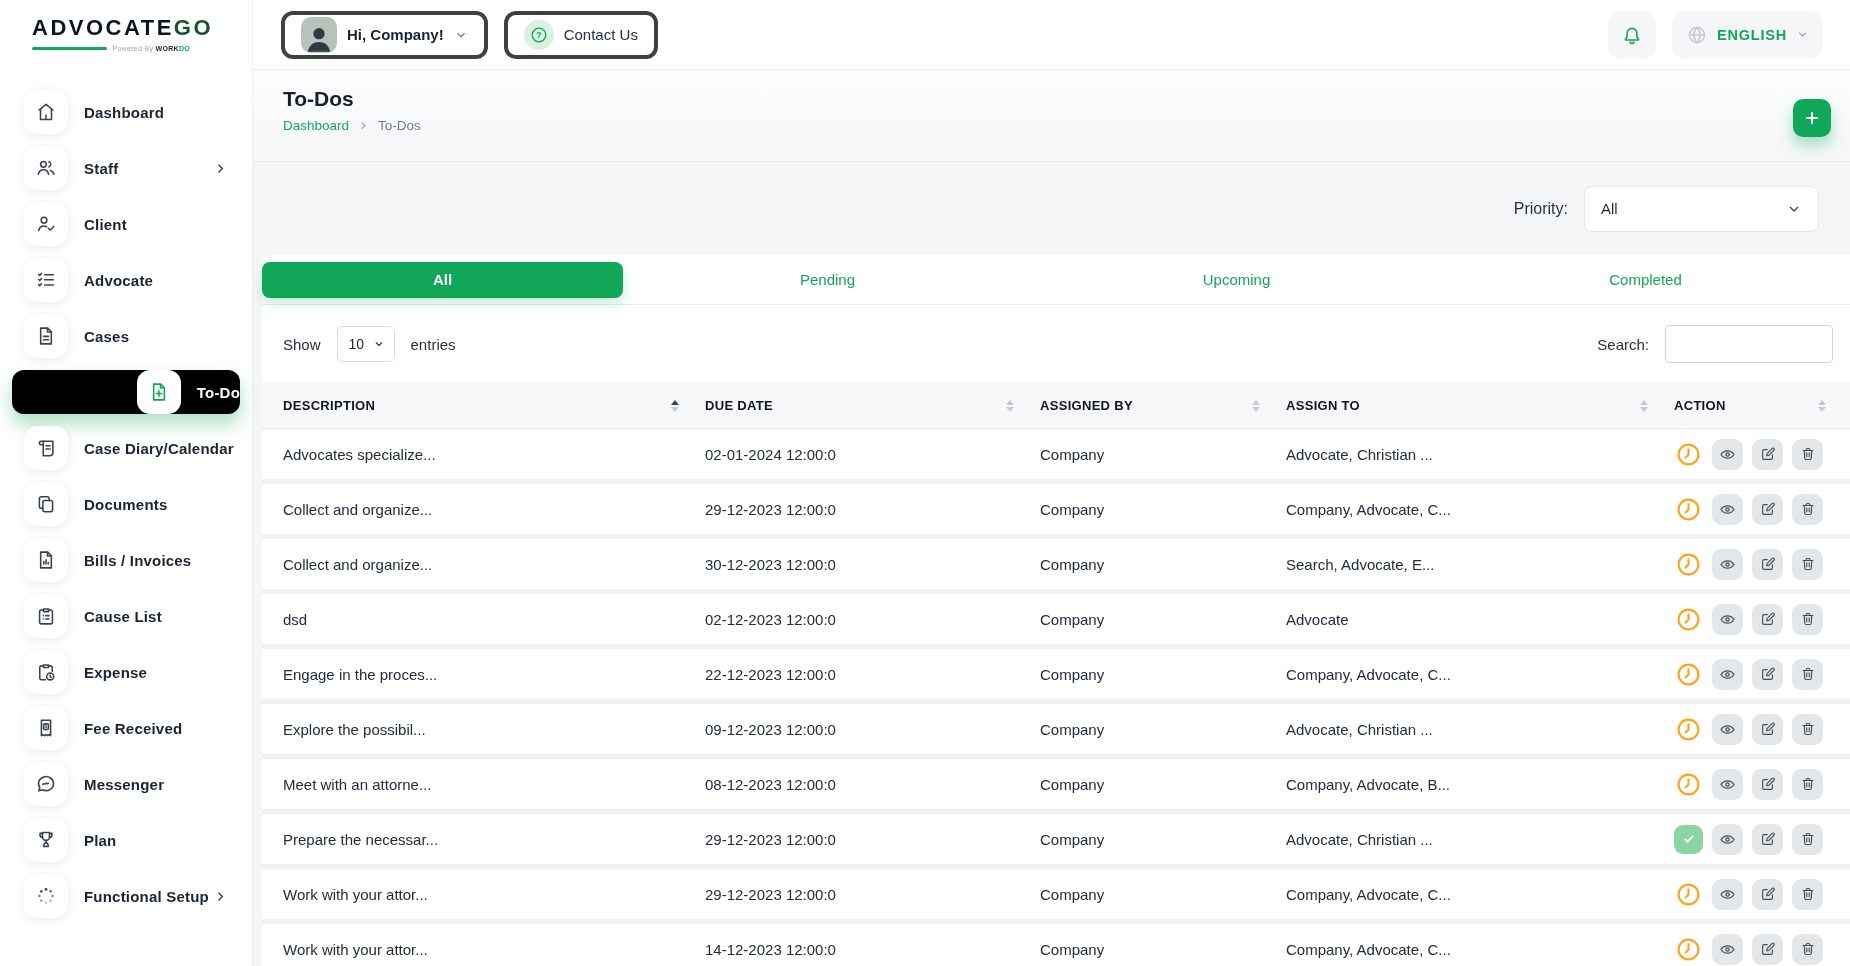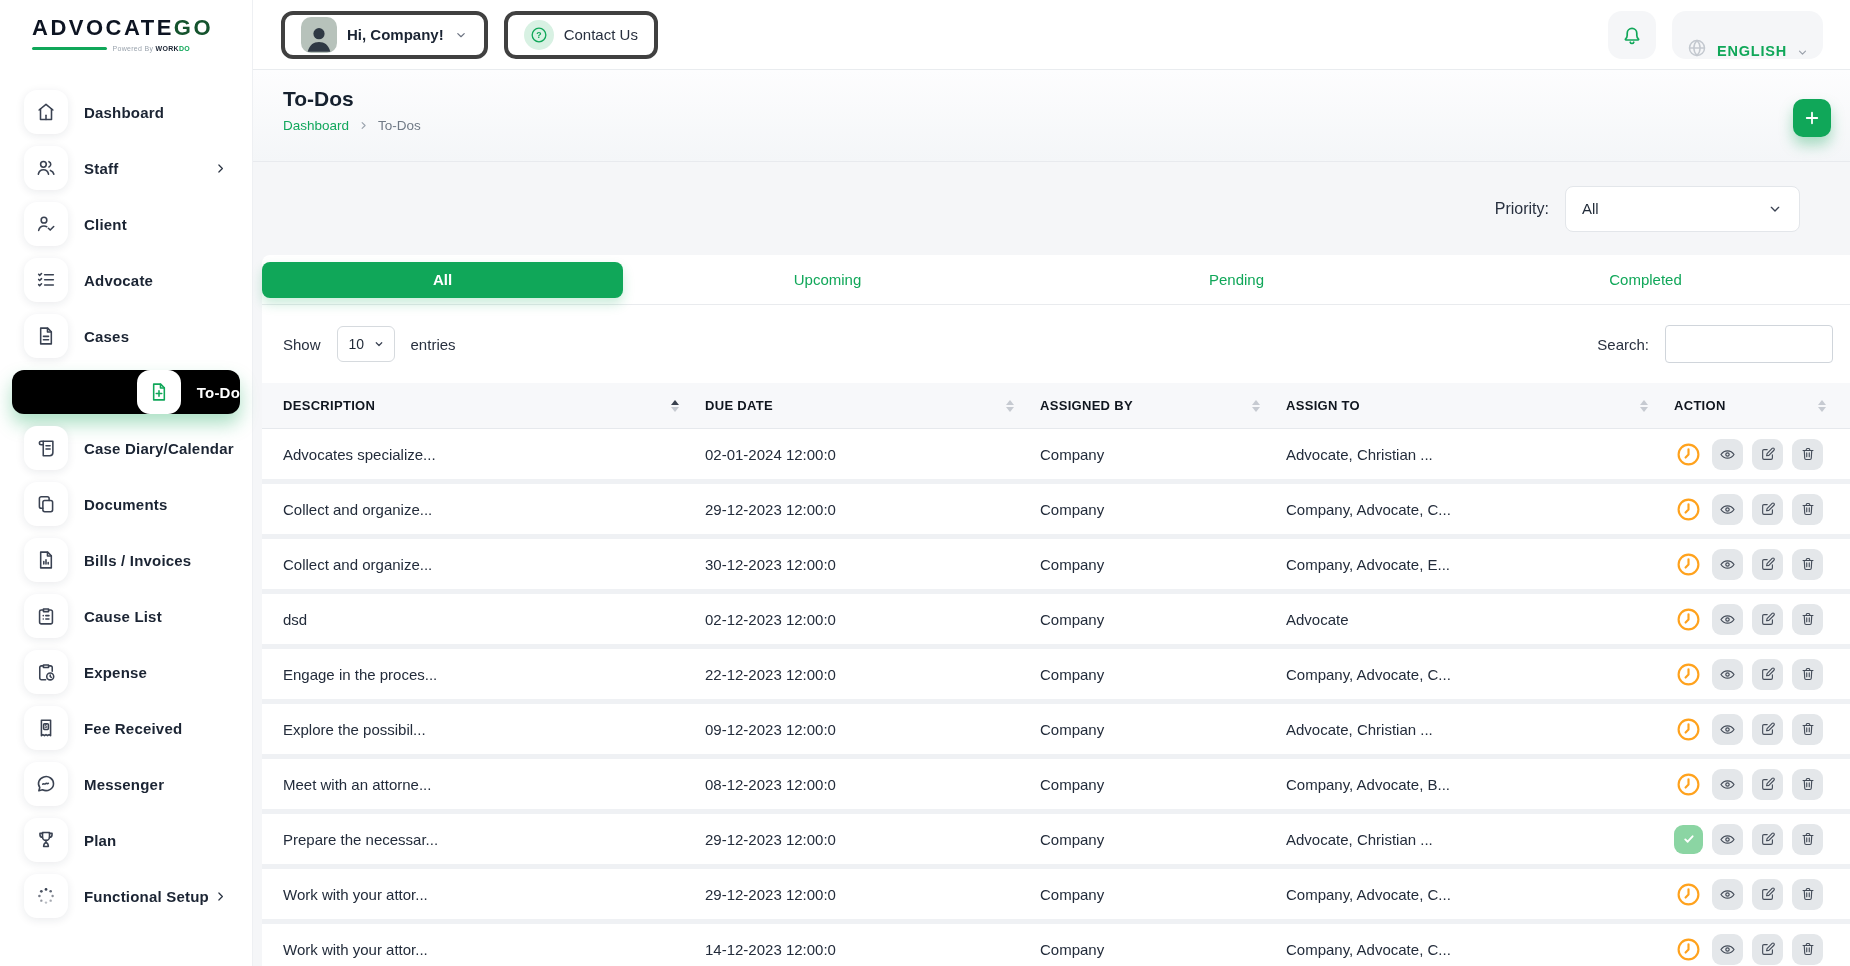--- a/index.html
+++ b/index.html
@@ -42,37 +42,37 @@
     display:flex; align-items:flex-end; justify-content:center; }
   .avatar svg { width:32px; height:32px; fill:#2f3944; }
   .chip-label { font-size:15px; font-weight:600; color:#1b2433; }
   .chev { color:#6b7280; display:flex; }
   .contact-ic { width:30px; height:30px; border-radius:50%; background:#d8f1e3;
     display:flex; align-items:center; justify-content:center; }
   .spacer { flex:1; }
   .iconbtn { width:48px; height:48px; border-radius:14px; background:#f5f6f8; border:none;
     display:flex; align-items:center; justify-content:center; cursor:pointer; }
   .langbtn { height:48px; border-radius:14px; background:#f5f6f8; border:none;
-    display:flex; align-items:flex-end; gap:9px; padding:0 14px; cursor:pointer; }
+    display:flex; align-items:center; gap:9px; padding:0 14px; cursor:pointer; }
   .lang-label { color:#10a759; font-size:14.5px; font-weight:700; letter-spacing:.8px; }
 
   .pagehead { height:92px; background:linear-gradient(180deg,#fdfdfe 0%,#f4f6f8 100%);
     border-bottom:1px solid #e8eaee; padding:17px 0 0 30px; position:relative; flex-shrink:0; }
   .page-title { font-size:21px; font-weight:700; color:#15202e; }
   .breadcrumb { display:flex; align-items:center; gap:9px; margin-top:7px; font-size:13.5px; }
   .bc-home { color:#12a75c; cursor:pointer; }
   .bc-sep { color:#9aa3ad; display:flex; }
   .bc-cur { color:#707a86; }
   .add-btn { position:absolute; right:19px; top:29px; width:38px; height:38px; border:none;
     border-radius:10px; background:#10a759; cursor:pointer;
     box-shadow:0 8px 14px rgba(16,167,89,.35);
     display:flex; align-items:center; justify-content:center; }
 
   .filterrow { height:93px; display:flex; align-items:center; justify-content:flex-end;
-    gap:16px; padding-right:50px; flex-shrink:0; }
+    gap:16px; padding-right:31px; flex-shrink:0; }
   .filter-label { font-size:16px; color:#28303f; }
   .selectbox { width:235px; height:46px; background:#fff; border:1px solid #e3e6ea;
     border-radius:8px; display:flex; align-items:center; justify-content:space-between;
     padding:0 16px; cursor:pointer; }
   .selectbox .val { font-size:15px; color:#1f2937; }
 
   
   .card { margin-left:9px; background:#fff; border-radius:8px 0 0 0; flex:1; min-height:0; }
   .tabs { height:50px; display:flex; align-items:center; border-bottom:1px solid #e9ebee; }
   .tab { flex:1; display:flex; align-items:center; justify-content:center;
@@ -404,22 +404,22 @@
               <path d="m6.5 9.5 5.5 5.5 5.5-5.5"></path>
             </svg>
         </span>
       </div>
     </div>
 
     <div class="card">
 
       <div class="tabs">
         <div class="tab active">All</div>
+        <div class="tab">Pending</div>
         <div class="tab">Upcoming</div>
-        <div class="tab">Pending</div>
         <div class="tab">Completed</div>
       </div>
 
       <div class="controls">
         <div class="show-group">
           <span>Show</span>
           <div class="mini-select">
             <span>10</span>
             <span class="chev" style="color:#3a4252;">
               <svg width="12" height="12" viewBox="0 0 24 24" fill="none" stroke="currentColor" stroke-width="2.4" stroke-linecap="round" stroke-linejoin="round">
@@ -557,21 +557,21 @@
                     <path d="M10.1 10.4v5.8M13.9 10.4v5.8"></path>
                   </svg>
         </span>
       </button>
     </div>
   </div>
           <div class="trow">
     <div class="td">Collect and organize...</div>
     <div class="td">30-12-2023 12:00:0</div>
     <div class="td">Company</div>
-    <div class="td">Company, Advocate, E...</div>
+    <div class="td">Search, Advocate, E...</div>
     <div class="c-action">
       <span class="status-slot">
         <span class="status-clock">
           <svg width="27" height="27" viewBox="0 0 24 24" fill="none" stroke="currentColor" stroke-width="1.9" stroke-linecap="round" stroke-linejoin="round">
                     <circle cx="12" cy="12" r="8.8"></circle>
                     <path d="M12 7.4V12l-2.6 2.7"></path>
                   </svg>
         </span>
 
       </span>

